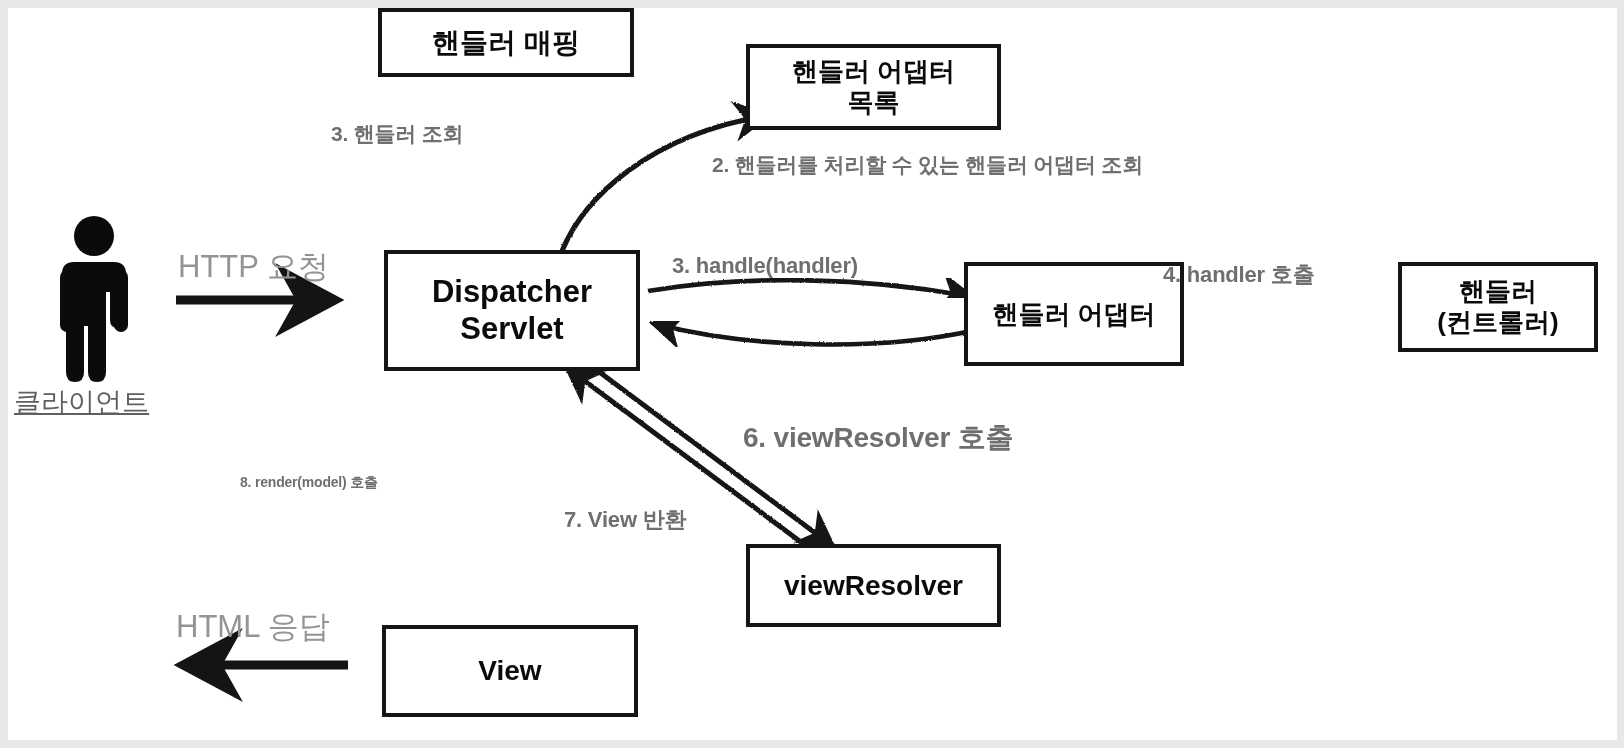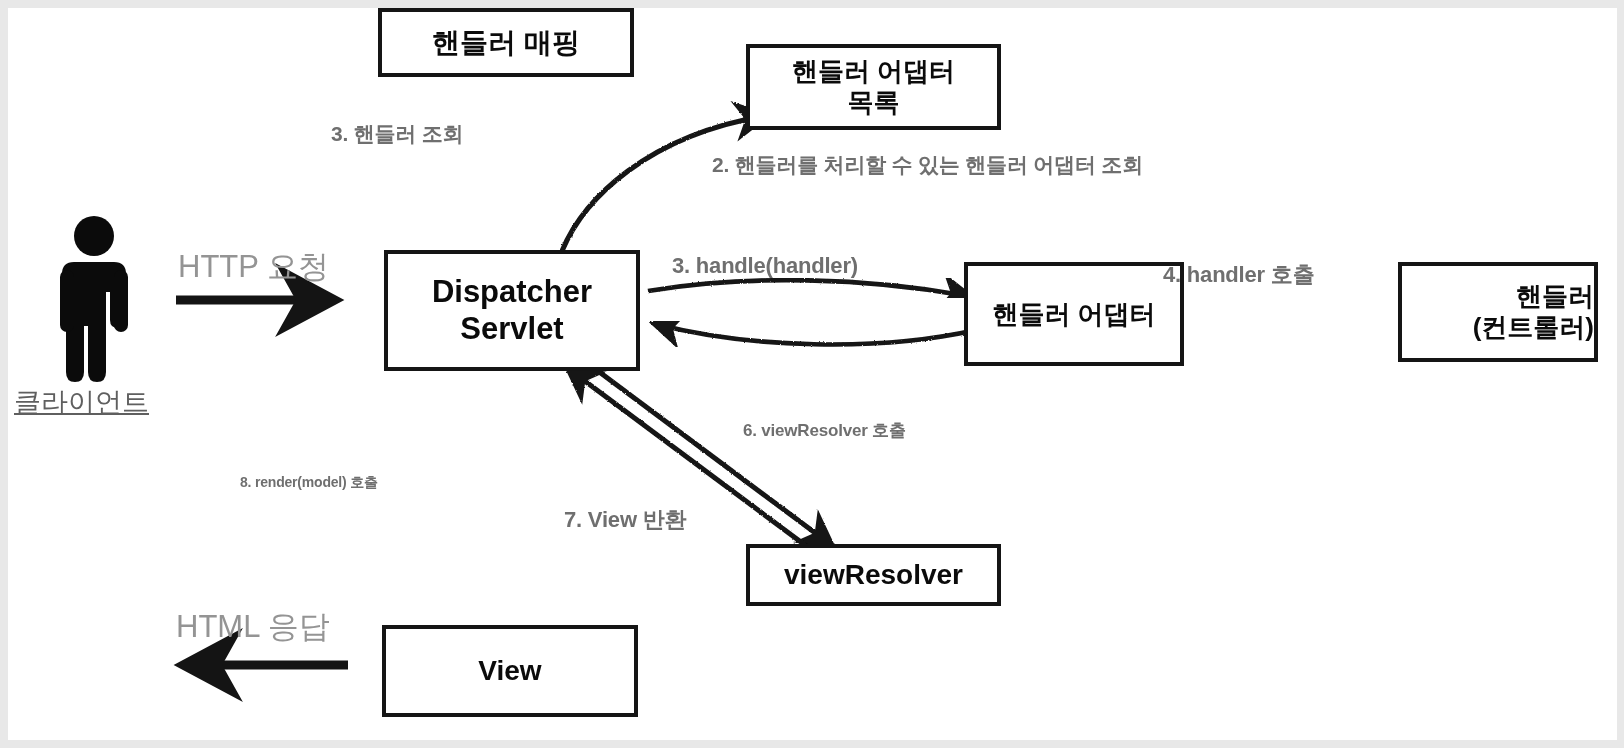--- a/index.html
+++ b/index.html
@@ -143,46 +143,46 @@
 
     <div class="box" style="left:376px;top:242px;width:256px;height:121px;font-size:31px;flex-direction:column;">
       <span>Dispatcher</span>
       <span>Servlet</span>
     </div>
 
     <div class="box" style="left:956px;top:254px;width:220px;height:104px;font-size:26px;">
       <span>핸들러 어댑터</span>
     </div>
 
-    <div class="box" style="left:1390px;top:254px;width:200px;height:100px;font-size:26px;flex-direction:column;align-items:flex-end;">
+    <div class="box" style="left:1390px;top:254px;width:200px;height:90px;font-size:26px;flex-direction:column;">
       <span>핸들러</span>
       <span>(컨트롤러)</span>
     </div>
 
-    <div class="box" style="left:738px;top:536px;width:255px;height:62px;font-size:28px;">
+    <div class="box" style="left:738px;top:536px;width:255px;height:83px;font-size:28px;">
       <span>viewResolver</span>
     </div>
 
     <div class="box" style="left:374px;top:617px;width:256px;height:92px;font-size:28px;">
       <span>View</span>
     </div>
 
     <div class="lbl-light" style="left:170px;top:238px;font-size:31px;">HTTP 요청</div>
 
     <div class="lbl-light" style="left:168px;top:598px;font-size:31px;">HTML 응답</div>
 
     <div class="lbl" style="left:323px;top:112px;font-size:21px;">3. 핸들러 조회</div>
 
     <div class="lbl" style="left:704px;top:143px;font-size:21px;">2. 핸들러를 처리할 수 있는 핸들러 어댑터 조회</div>
 
     <div class="lbl" style="left:664px;top:245px;font-size:22px;">3. handle(handler)</div>
 
     <div class="lbl" style="left:1155px;top:252px;font-size:22px;text-align:right;">4. handler 호출</div>
 
 
-    <div class="lbl" style="left:735px;top:411px;font-size:17px;">6. viewResolver 호출</div>
+    <div class="lbl" style="left:735px;top:411px;font-size:28px;">6. viewResolver 호출</div>
 
     <div class="lbl" style="left:556px;top:497px;font-size:22px;">7. View 반환</div>
 
     <div class="lbl" style="left:232px;top:466px;font-size:14px;">8. render(model) 호출</div>
 
   </div>
 </div>
 
 </body></html>

